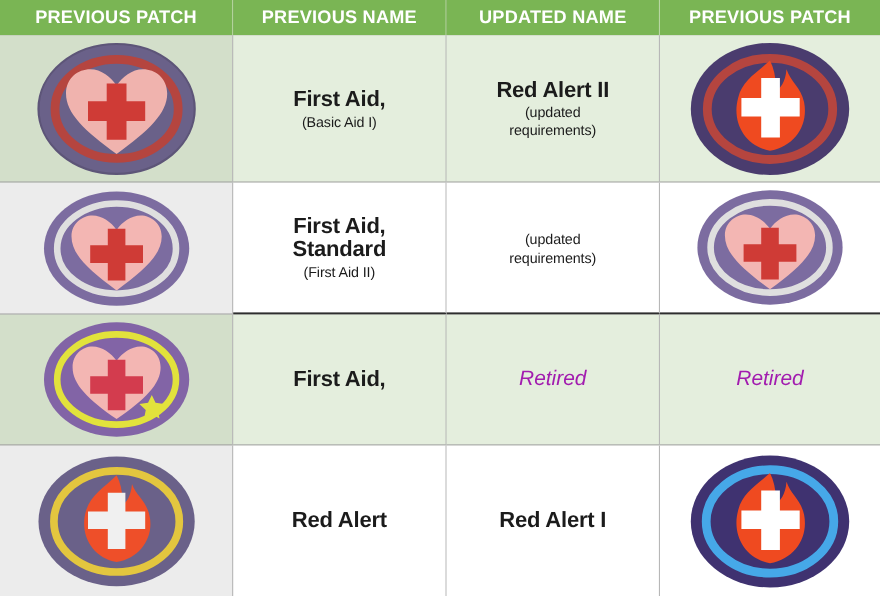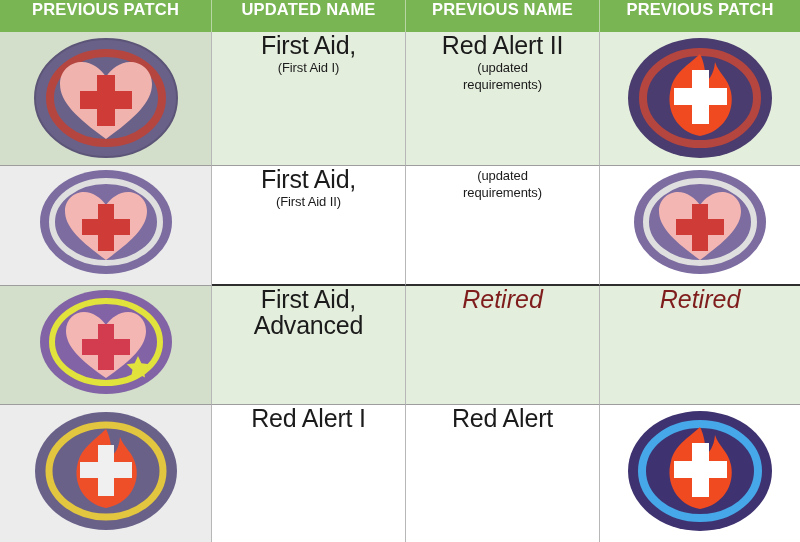--- a/index.html
+++ b/index.html
@@ -18,20 +18,21 @@
     height: 542px;
     display: grid;
     grid-template-columns: 212px 194px 194px 200px;
     grid-template-rows: 32px 134px 120px 119px 137px;
     background: #9a9a9a;
     gap: 0;
   }
   .cell {
     position: relative;
     display: flex;
+    align-items: center;
     justify-content: center;
     box-sizing: border-box;
     overflow: hidden;
     text-align: center;
   }
   
   .hdr {
     background: #7ab554;
     color: #ffffff;
     font-size: 16.5px;
@@ -51,83 +52,83 @@
 
   
   .rule-right { border-right: 1px solid #b7b7b7; }
   .rule-bottom-dark { border-bottom: 2px solid #2e2e2e; }
   .rule-bottom-grey { border-bottom: 1px solid #9d9d9d; }
 
   
   .nm { line-height: 1.04; }
   .nm .big {
     display: block;
-    font-size: 25px;
-    font-weight: 400;
+    font-size: 20px;
+    font-weight: 700;
     color: #1b1b1b;
     letter-spacing: -0.2px;
   }
   .nm .small {
     display: block;
     font-size: 13px;
     font-weight: 400;
     color: #1b1b1b;
     margin-top: 3px;
     letter-spacing: -0.1px;
   }
   .nm .retired {
     display: block;
-    font-size: 25px;
+    font-size: 19px;
     font-style: italic;
     font-weight: 500;
-    color: #7f1d1d;
+    color: #a21caf;
   }
 
   
   .patch {
     position: relative;
     width: 178px;
     height: 132px;
   }
   .patch.sm { width: 168px; height: 112px; }
   .patch svg { display: block; width: 100%; height: 100%; }
 </style>
 </head>
 <body>
 
 <div id="table">
 
   <div class="cell hdr">
     <span>PREVIOUS PATCH</span>
   </div>
   <div class="cell hdr">
+    <span>PREVIOUS NAME</span>
+  </div>
+  <div class="cell hdr">
     <span>UPDATED NAME</span>
-  </div>
-  <div class="cell hdr">
-    <span>PREVIOUS NAME</span>
   </div>
   <div class="cell hdr last">
     <span>PREVIOUS PATCH</span>
   </div>
 
   <div class="cell c1 tint-green rule-right rule-bottom-grey">
     <div class="patch">
       <svg viewBox="0 0 178 132" xmlns="http://www.w3.org/2000/svg">
         <ellipse cx="89" cy="66" rx="71" ry="59" fill="#6a6189"></ellipse>
         <ellipse cx="89" cy="66" rx="71" ry="59" fill="none" stroke="#5d5578" stroke-width="2"></ellipse>
         <ellipse cx="89" cy="66" rx="56" ry="45" fill="none" stroke="#b5453f" stroke-width="8"></ellipse>
         <path d="M89 107 C 60 86, 43 70, 43 52 C 43 38, 54 30, 65 30 C 75 30, 84 37, 89 45 C 94 37, 103 30, 113 30 C 124 30, 135 38, 135 52 C 135 70, 118 86, 89 107 Z" fill="#f0b3ae"></path>
         <path d="M80 43 h18 v16 h17 v18 h-17 v17 h-18 v-17 h-17 v-18 h17 z" fill="#cf3b36"></path>
       </svg>
     </div>
   </div>
   <div class="cell cN tint-green rule-right rule-bottom-grey nm">
     <div>
       <span class="big">First Aid,</span>
-      <span class="small">(First Aid I)</span>
+      <span class="small">(Basic Aid I)</span>
     </div>
   </div>
   <div class="cell cN tint-green rule-right rule-bottom-grey nm">
     <div>
       <span class="big">Red Alert II</span>
       <span class="small">(updated</span>
       <span class="small">requirements)</span>
     </div>
   </div>
   <div class="cell cN tint-green rule-bottom-grey">
@@ -147,20 +148,21 @@
         <ellipse cx="84" cy="56" rx="66" ry="52" fill="#7c6ca0"></ellipse>
         <ellipse cx="84" cy="56" rx="54" ry="41" fill="none" stroke="#dfdfdf" stroke-width="6"></ellipse>
         <path d="M84 94 C 58 75, 43 61, 43 45 C 43 33, 53 26, 62 26 C 71 26, 79 32, 84 39 C 89 32, 97 26, 106 26 C 115 26, 125 33, 125 45 C 125 61, 110 75, 84 94 Z" fill="#f3b6b3"></path>
         <path d="M76 38 h16 v15 h16 v16 h-16 v16 h-16 v-16 h-16 v-16 h16 z" fill="#cf3b36"></path>
       </svg>
     </div>
   </div>
   <div class="cell cN tint-white rule-right rule-bottom-dark nm">
     <div>
       <span class="big">First Aid,</span>
+      <span class="big">Standard</span>
       <span class="small">(First Aid II)</span>
     </div>
   </div>
   <div class="cell cN tint-white rule-right rule-bottom-dark nm">
     <div>
       <span class="small">(updated</span>
       <span class="small">requirements)</span>
     </div>
   </div>
   <div class="cell cN tint-white rule-bottom-dark">
@@ -181,45 +183,44 @@
         <ellipse cx="84" cy="56" rx="54" ry="41" fill="none" stroke="#e2e23c" stroke-width="6"></ellipse>
         <path d="M84 92 C 58 74, 44 60, 44 45 C 44 33, 53 26, 62 26 C 71 26, 79 32, 84 39 C 89 32, 97 26, 106 26 C 115 26, 124 33, 124 45 C 124 60, 110 74, 84 92 Z" fill="#f3b6b3"></path>
         <path d="M76 38 h16 v15 h16 v16 h-16 v15 h-16 v-15 h-16 v-16 h16 z" fill="#d33c4e"></path>
         <path d="M116 70 l3.4 7.2 7.9 1 -5.8 5.5 1.5 7.8 -7 -3.8 -7 3.8 1.5 -7.8 -5.8 -5.5 7.9 -1 z" fill="#e2e23c"></path>
       </svg>
     </div>
   </div>
   <div class="cell cN tint-green rule-right rule-bottom-grey nm">
     <div>
       <span class="big">First Aid,</span>
-      <span class="big">Advanced</span>
     </div>
   </div>
   <div class="cell cN tint-green rule-right rule-bottom-grey nm">
     <span class="retired">Retired</span>
   </div>
   <div class="cell cN tint-green rule-bottom-grey nm">
     <span class="retired">Retired</span>
   </div>
 
   <div class="cell c1 tint-white rule-right">
     <div class="patch">
       <svg viewBox="0 0 178 132" xmlns="http://www.w3.org/2000/svg">
         <ellipse cx="89" cy="66" rx="71" ry="59" fill="#6a6189"></ellipse>
         <ellipse cx="89" cy="66" rx="57" ry="46" fill="none" stroke="#e3c63f" stroke-width="7"></ellipse>
         <path d="M89 24 C 77 36, 65 42, 61 57 C 55 78, 67 99, 89 103 C 111 99, 123 80, 119 61 C 116 47, 107 43, 103 32 C 102 43, 98 49, 94 51 C 95 41, 93 32, 89 24 Z" fill="#ee4f29"></path>
         <path d="M81 40 h16 v17 h18 v16 h-18 v18 h-16 v-18 h-18 v-16 h18 z" fill="#f0f0f0"></path>
       </svg>
     </div>
   </div>
   <div class="cell cN tint-white rule-right nm">
+    <span class="big">Red Alert</span>
+  </div>
+  <div class="cell cN tint-white rule-right nm">
     <span class="big">Red Alert I</span>
-  </div>
-  <div class="cell cN tint-white rule-right nm">
-    <span class="big">Red Alert</span>
   </div>
   <div class="cell cN tint-white">
     <div class="patch">
       <svg viewBox="0 0 178 132" xmlns="http://www.w3.org/2000/svg">
         <ellipse cx="89" cy="66" rx="72" ry="60" fill="#3f3270"></ellipse>
         <ellipse cx="89" cy="66" rx="58" ry="47" fill="none" stroke="#46a8e8" stroke-width="8"></ellipse>
         <path d="M89 22 C 76 34, 64 40, 60 56 C 54 78, 66 100, 89 104 C 112 100, 124 80, 120 60 C 117 46, 108 42, 104 30 C 103 42, 98 48, 94 50 C 95 40, 93 30, 89 22 Z" fill="#ef4a20"></path>
         <path d="M81 38 h17 v18 h18 v17 h-18 v19 h-17 v-19 h-18 v-17 h18 z" fill="#ffffff"></path>
       </svg>
     </div>

